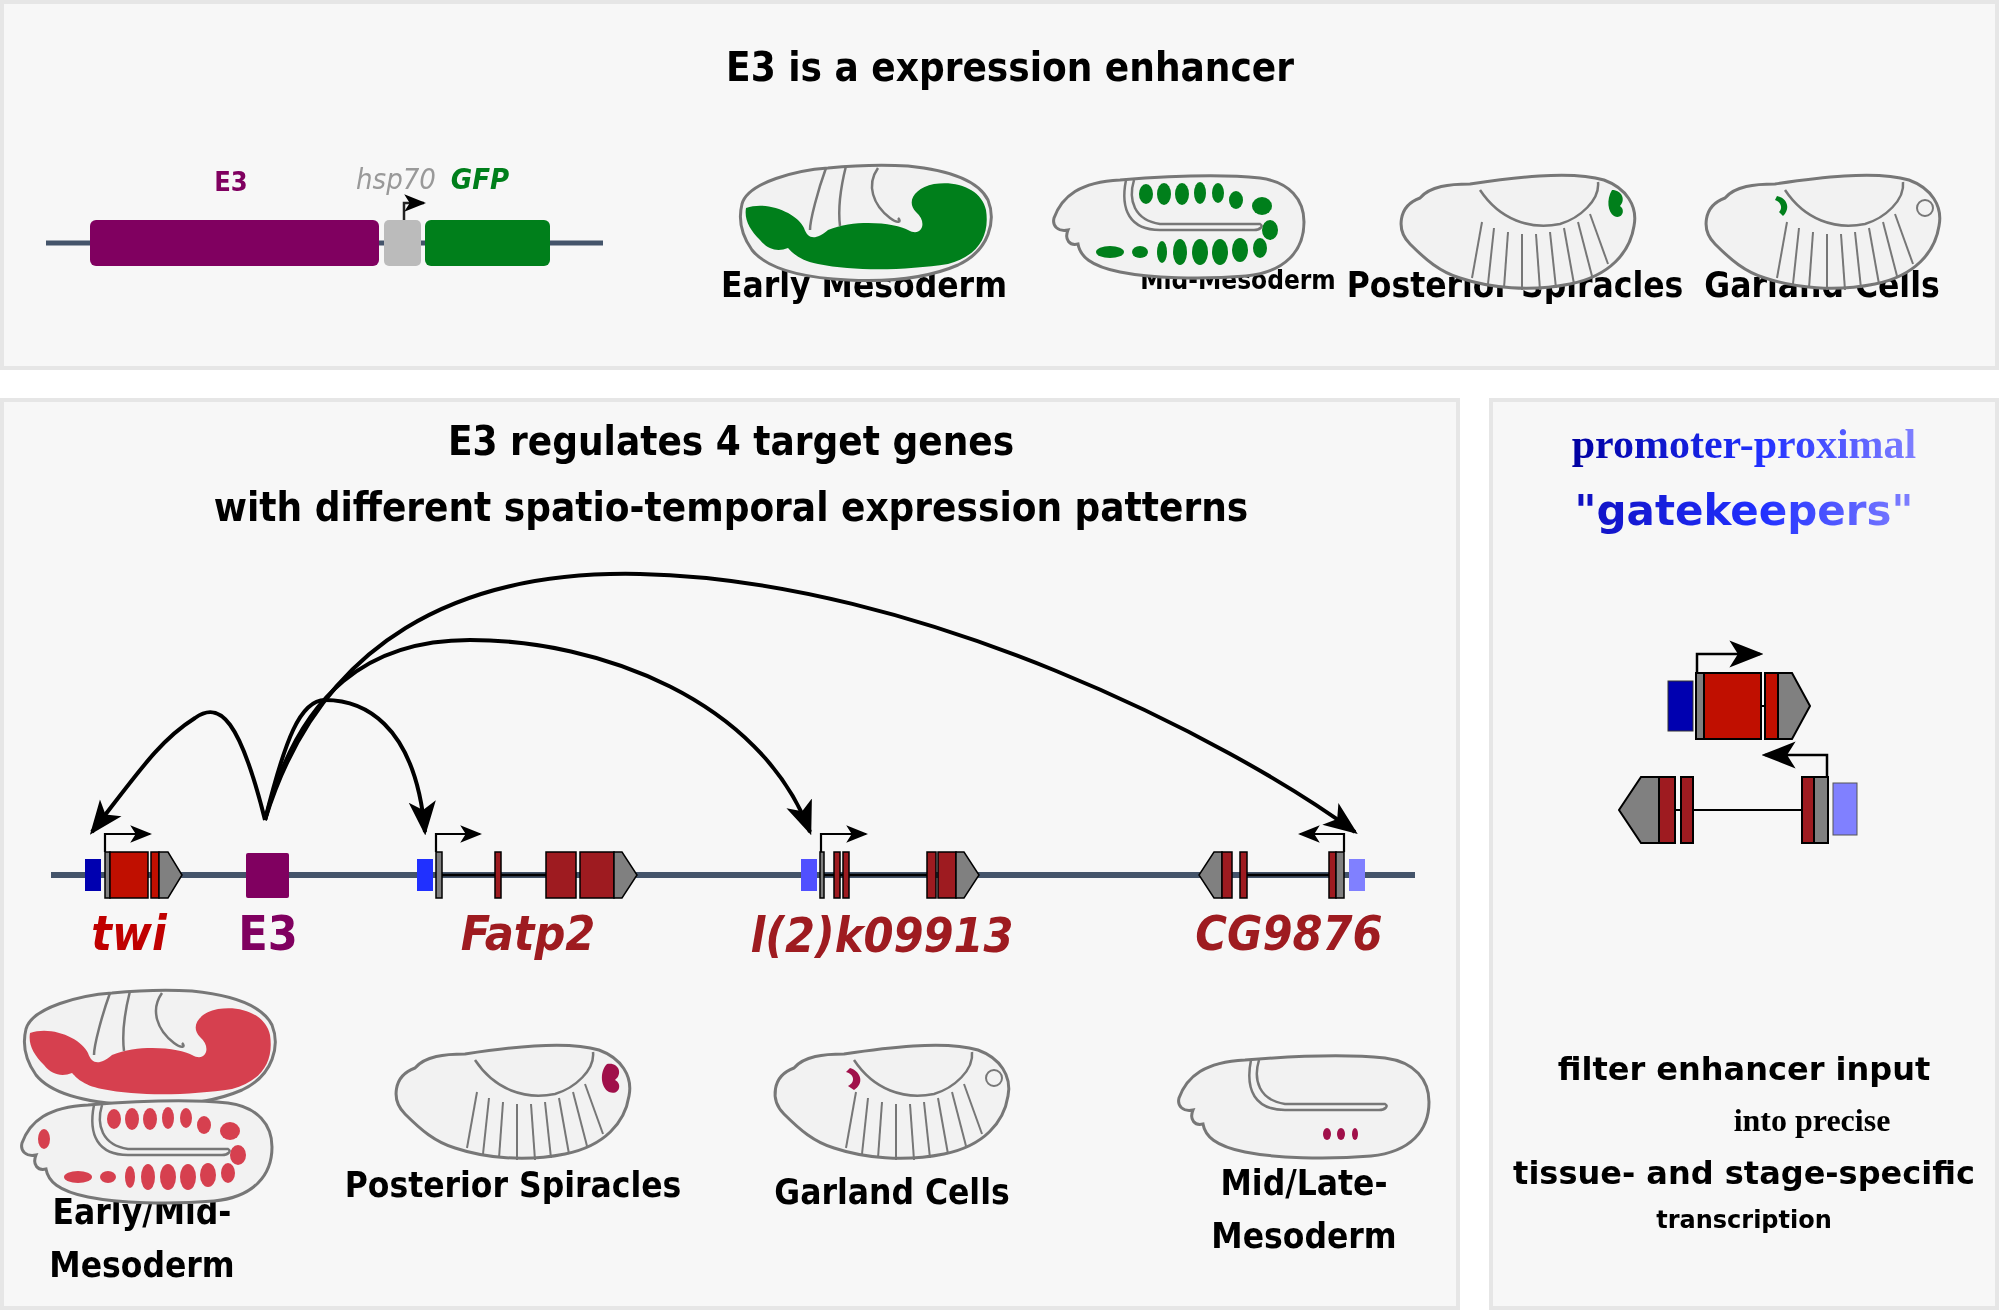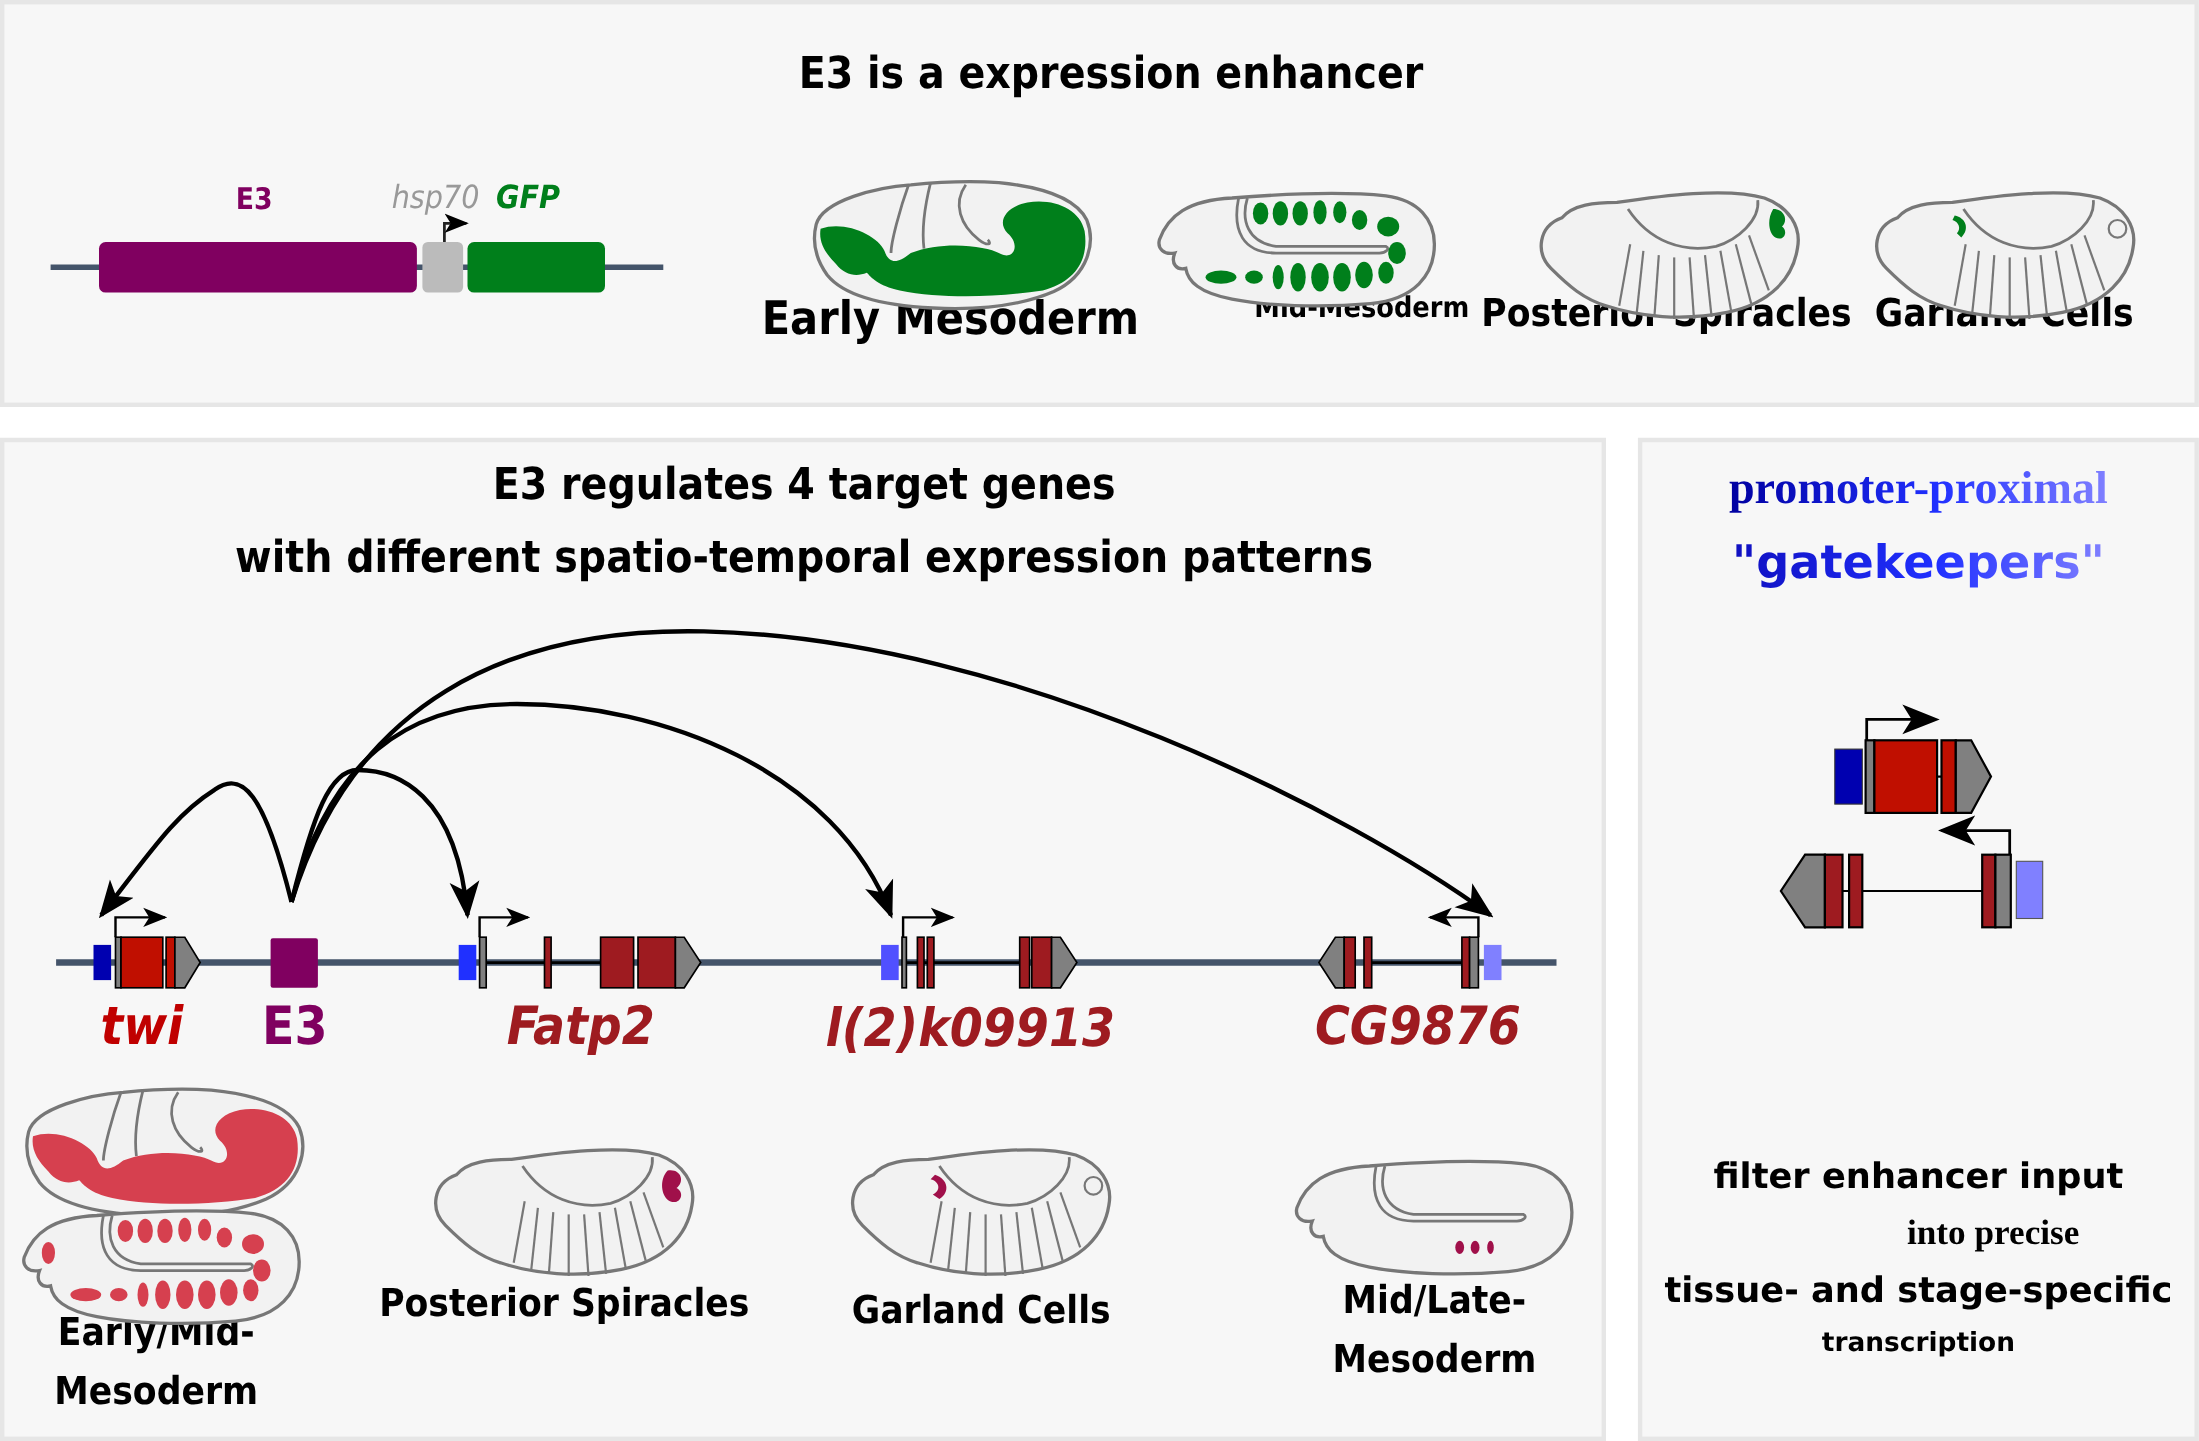--- a/index.html
+++ b/index.html
@@ -14,21 +14,21 @@
 <div class="panel" style="left:0;top:0;width:1999px;height:370px;"></div>
 <div class="panel" style="left:0;top:398px;width:1460px;height:912px;"></div>
 <div class="panel" style="left:1489px;top:398px;width:510px;height:912px;"></div>
 
 <div class="txt" style="left:1010px;top:44px;font-size:40px;">E3 is a expression enhancer</div>
 
 <div class="txt" style="left:231px;top:166px;font-size:27px;color:#800060;">E3</div>
 <div class="txt" style="left:396px;top:162px;font-size:29px;color:#999;font-weight:normal;font-style:italic;">hsp70</div>
 <div class="txt" style="left:480px;top:162px;font-size:29px;color:#007f1b;font-style:italic;">GFP</div>
 
-<div class="txt" style="left:864px;top:265px;font-size:42px;">Early Mesoderm</div>
+<div class="txt" style="left:864px;top:265px;font-size:35px;">Early Mesoderm</div>
 <div class="txt" style="left:1238px;top:265px;font-size:26px;text-align:right;">Mid-Mesoderm</div>
 <div class="txt" style="left:1515px;top:265px;font-size:35px;">Posterior Spiracles</div>
 <div class="txt" style="left:1822px;top:265px;font-size:35px;">Garland Cells</div>
 
 <div class="txt" style="left:731px;top:418px;font-size:40px;">E3 regulates 4 target genes</div>
 <div class="txt" style="left:731px;top:484px;font-size:40px;">with different spatio-temporal expression patterns</div>
 
 <div class="txt" style="left:129px;top:905px;font-size:48px;color:#c00000;font-style:italic;">twi</div>
 <div class="txt" style="left:268px;top:905px;font-size:48px;color:#800060;">E3</div>
 <div class="txt" style="left:512px;top:905px;font-size:48px;color:#9e1b20;font-style:italic;margin-left:16px;">Fatp2</div>

